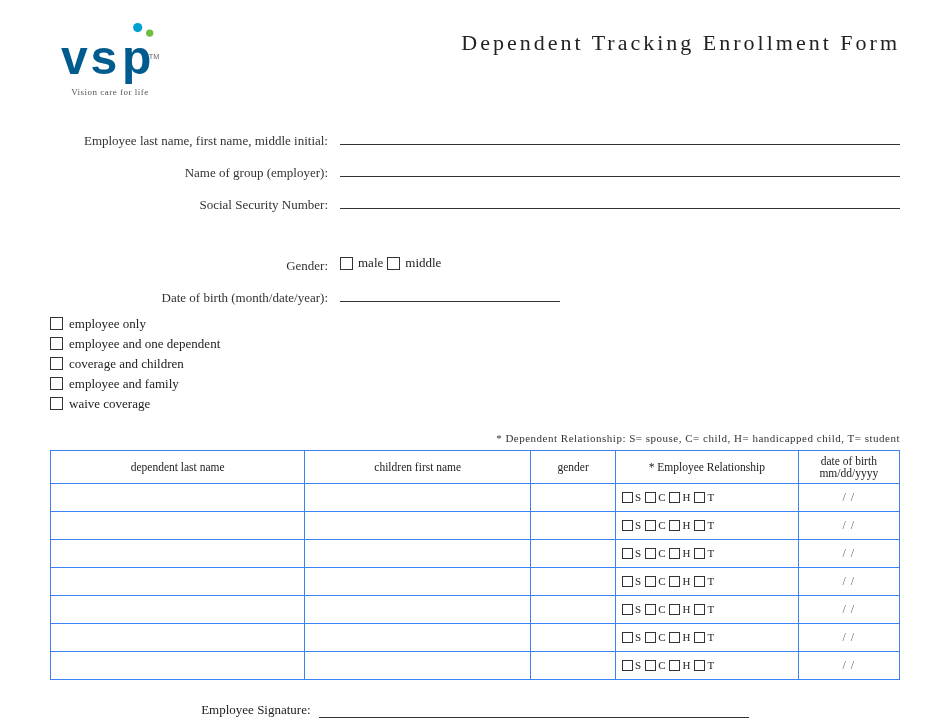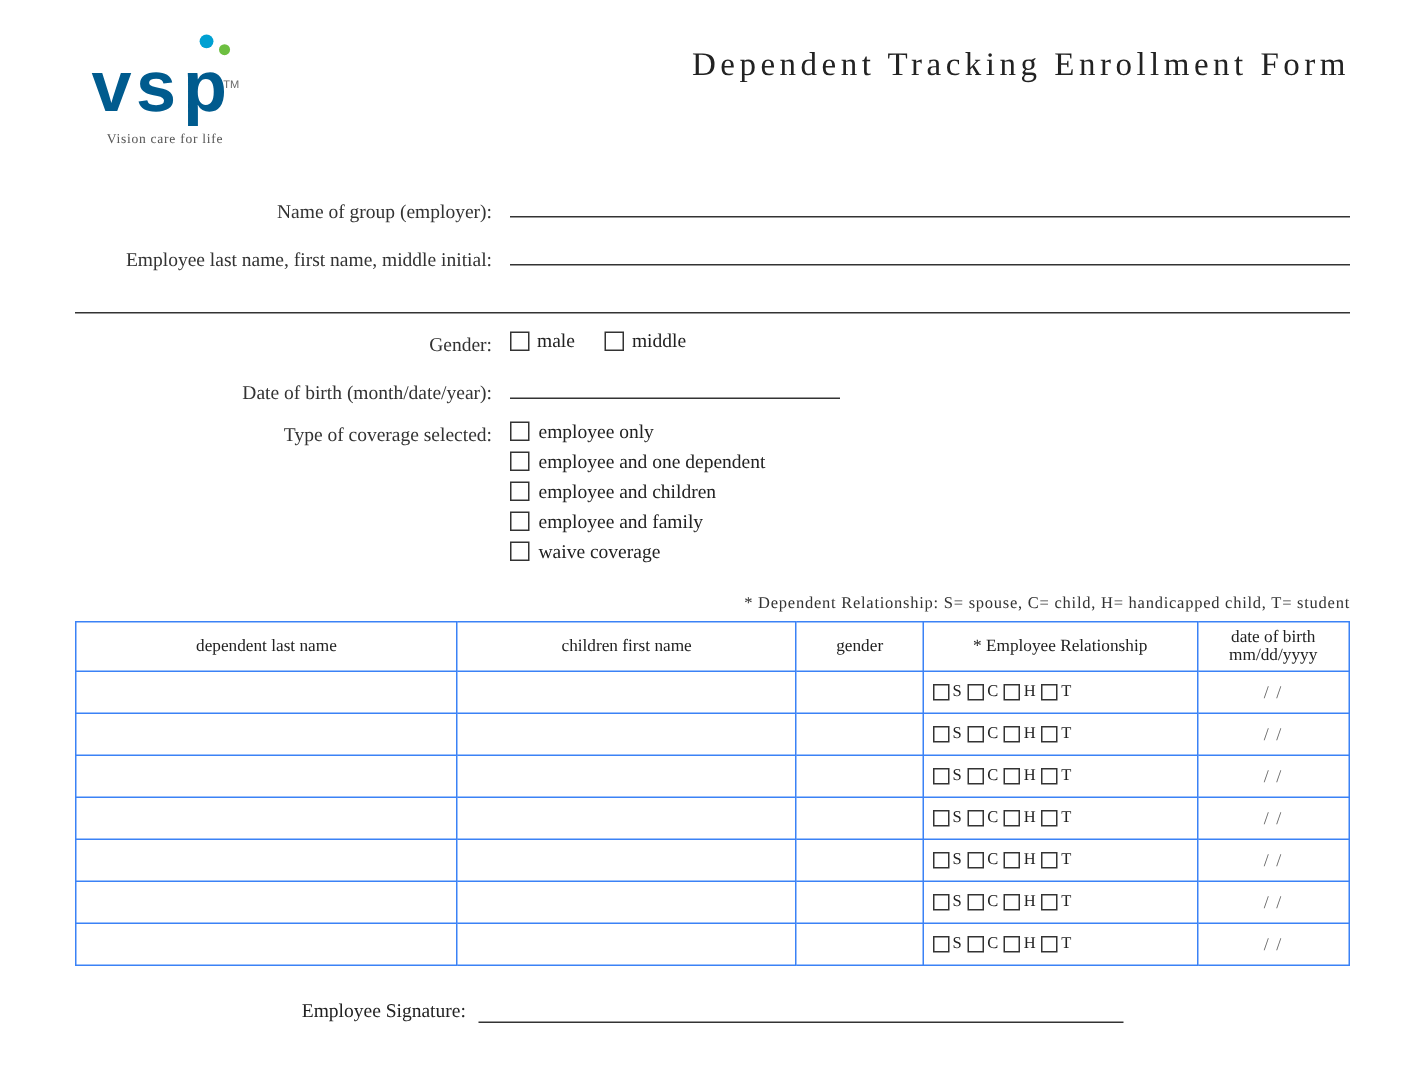--- a/index.html
+++ b/index.html
@@ -66,21 +66,22 @@
     }
     .field-line-short {
       border-bottom: 1px solid #333;
       width: 220px;
       height: 18px;
     }
 
     
     .gender-area {
       display: flex;
-      gap: 20px;
+      gap: 4px;
+      margin-top: 32px;
     }
     .checkbox-label {
       display: flex;
       align-items: center;
       gap: 5px;
       font-size: 13px;
     }
     .checkbox-box {
       width: 13px;
       height: 13px;
@@ -198,30 +199,31 @@
       <text x="107" y="42" font-size="8" font-family="Arial, sans-serif" fill="#666">TM</text>
     </svg>
     <span class="logo-tagline">Vision care for life</span>
   </div>
   <div class="form-title">Dependent Tracking Enrollment Form</div>
 </div>
 
 <div class="form-fields">
 
   <div class="field-row">
+    <div class="field-label">Employee last name, first name, middle initial:</div>
+    <div class="field-line"></div>
+  </div>
+
+  <div class="field-row">
     <div class="field-label">Name of group (employer):</div>
     <div class="field-line"></div>
   </div>
 
   <div class="field-row">
-    <div class="field-label">Employee last name, first name, middle initial:</div>
-    <div class="field-line"></div>
-  </div>
-
-  <div class="field-row">
+    <div class="field-label">Social Security Number:</div>
     <div class="field-line"></div>
   </div>
 
   <div class="field-row">
     <div class="field-label">Gender:</div>
     <div class="gender-area">
       <div class="checkbox-label">
         <span class="checkbox-box"></span>
         <span>male</span>
       </div>
@@ -231,33 +233,32 @@
       </div>
     </div>
   </div>
 
   <div class="field-row">
     <div class="field-label">Date of birth (month/date/year):</div>
     <div class="field-line-short"></div>
   </div>
 
   <div class="field-row" style="align-items:flex-start; margin-top:4px;">
-    <div class="field-label" style="padding-top:2px;">Type of coverage selected:</div>
     <div class="coverage-area">
       <div class="coverage-option">
         <span class="checkbox-box"></span>
         <span>employee only</span>
       </div>
       <div class="coverage-option">
         <span class="checkbox-box"></span>
         <span>employee and one dependent</span>
       </div>
       <div class="coverage-option">
         <span class="checkbox-box"></span>
-        <span>employee and children</span>
+        <span>coverage and children</span>
       </div>
       <div class="coverage-option">
         <span class="checkbox-box"></span>
         <span>employee and family</span>
       </div>
       <div class="coverage-option">
         <span class="checkbox-box"></span>
         <span>waive coverage</span>
       </div>
     </div>

